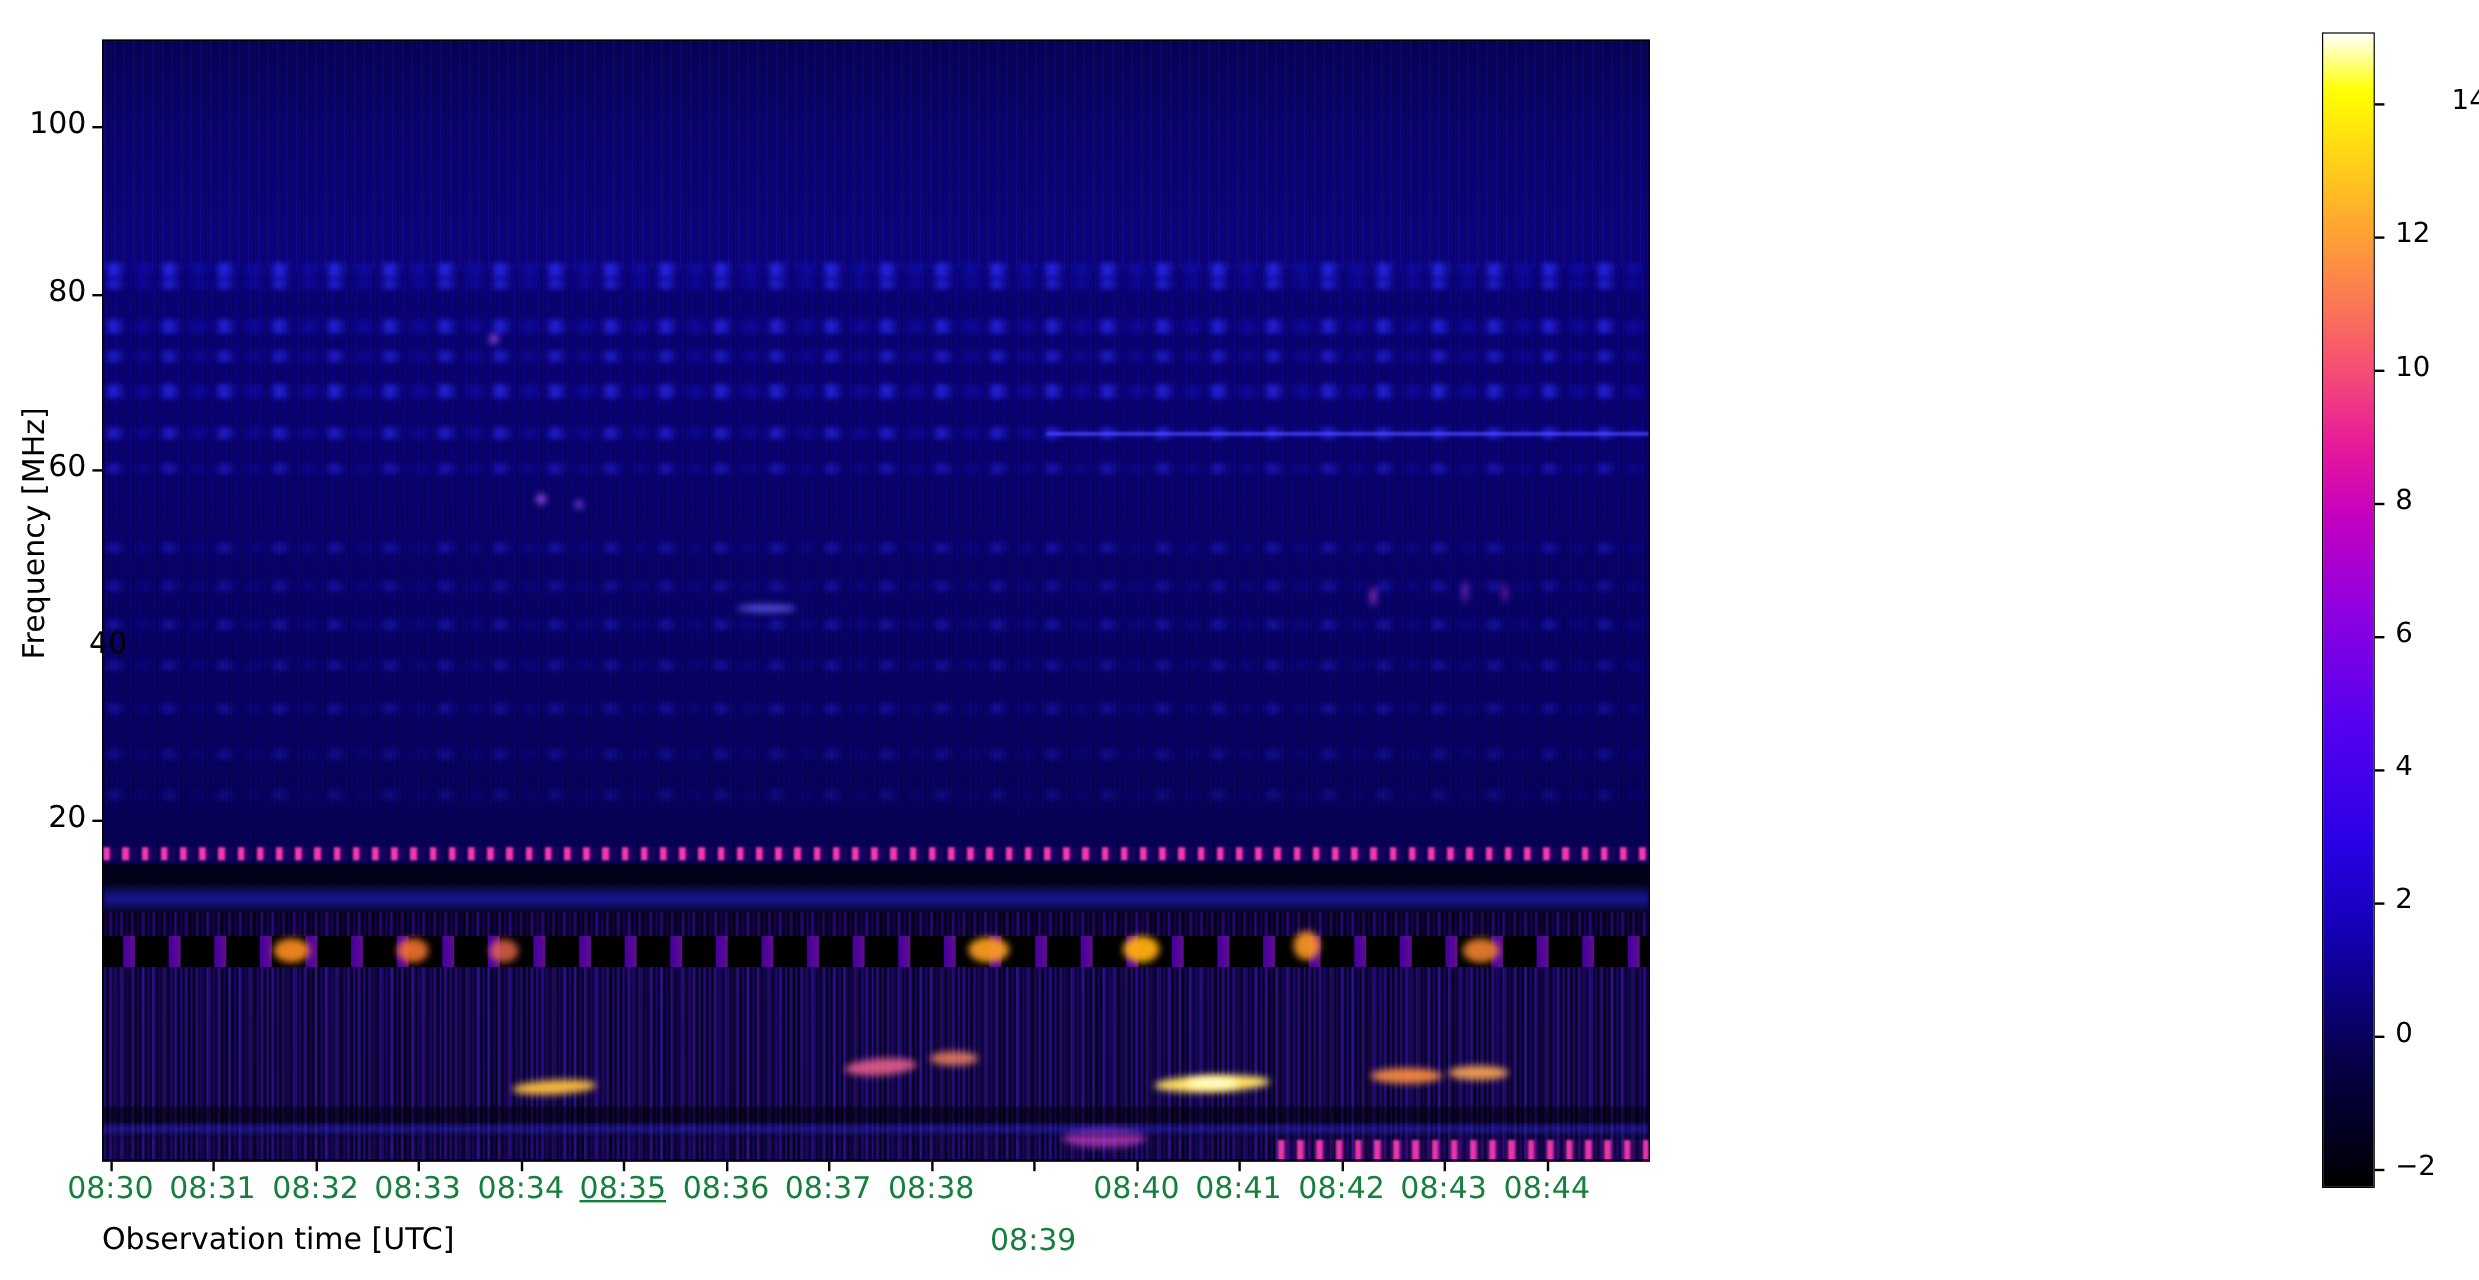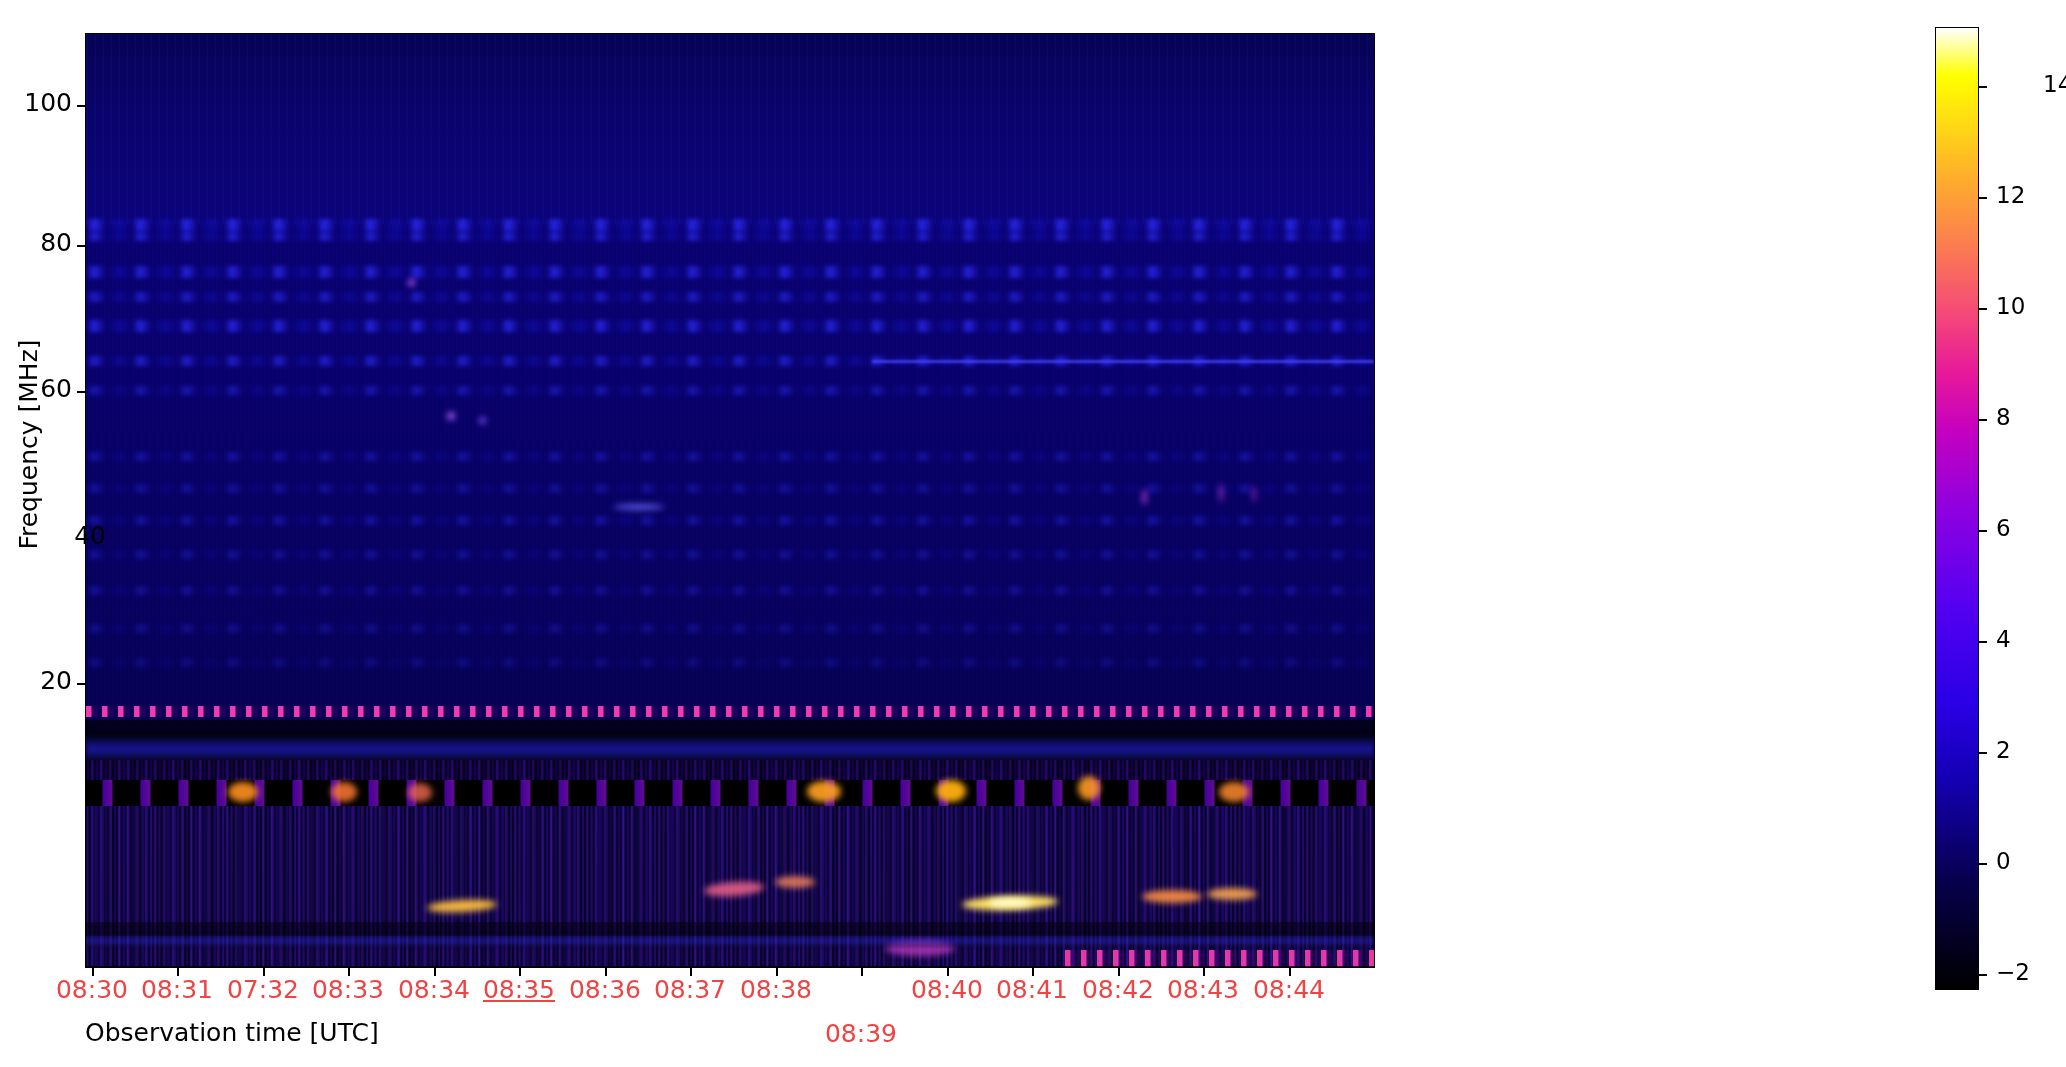--- a/index.html
+++ b/index.html
@@ -31,21 +31,21 @@
     width:80px;white-space:nowrap;
   }
   .ytick-mark{position:absolute;left:77px;width:8px;height:1.6px;background:#000;}
 
   
   #xlabel{
     position:absolute;left:85px;top:1018px;width:1290px;
     font-size:25px;color:#000;white-space:nowrap;
   }
   .xtick-label{
-    position:absolute;top:975px;font-size:25px;color:#ef4444;text-align:center;
+    position:absolute;top:975px;font-size:25px;color:#15803d;text-align:center;
     width:130px;white-space:nowrap;
   }
   .xtick-mark{position:absolute;top:968px;width:1.6px;height:8px;background:#000;}
 
   
   #colorbar{
     position:absolute;left:1935px;top:27px;width:44px;height:963px;
     border:1.6px solid #000;box-sizing:border-box;
     background:linear-gradient(to top,
       #000000 0%,
@@ -227,21 +227,21 @@
       <div class="ytick-label" style="top: 666px; left: 0px; width: 72px; right: auto;">20</div>
     </div>
 
   <div id="xlabel">Observation time [UTC]</div>
   <div id="xticks">
       <div class="xtick-mark" style="left: 92px;"></div>
       <div class="xtick-label" style="left: 27px;">08:30</div>
       <div class="xtick-mark" style="left: 177px;"></div>
       <div class="xtick-label" style="left: 112px;">08:31</div>
       <div class="xtick-mark" style="left: 263px;"></div>
-      <div class="xtick-label" style="left: 198px;">07:32</div>
+      <div class="xtick-label" style="left: 198px;">08:32</div>
       <div class="xtick-mark" style="left: 348px;"></div>
       <div class="xtick-label" style="left: 283px;">08:33</div>
       <div class="xtick-mark" style="left: 434px;"></div>
       <div class="xtick-label" style="left: 369px;">08:34</div>
       <div class="xtick-mark" style="left: 519px;"></div>
       <div class="xtick-label" style="left: 454px; text-decoration: underline;">08:35</div>
       <div class="xtick-mark" style="left: 605px;"></div>
       <div class="xtick-label" style="left: 540px;">08:36</div>
       <div class="xtick-mark" style="left: 690px;"></div>
       <div class="xtick-label" style="left: 625px;">08:37</div>

